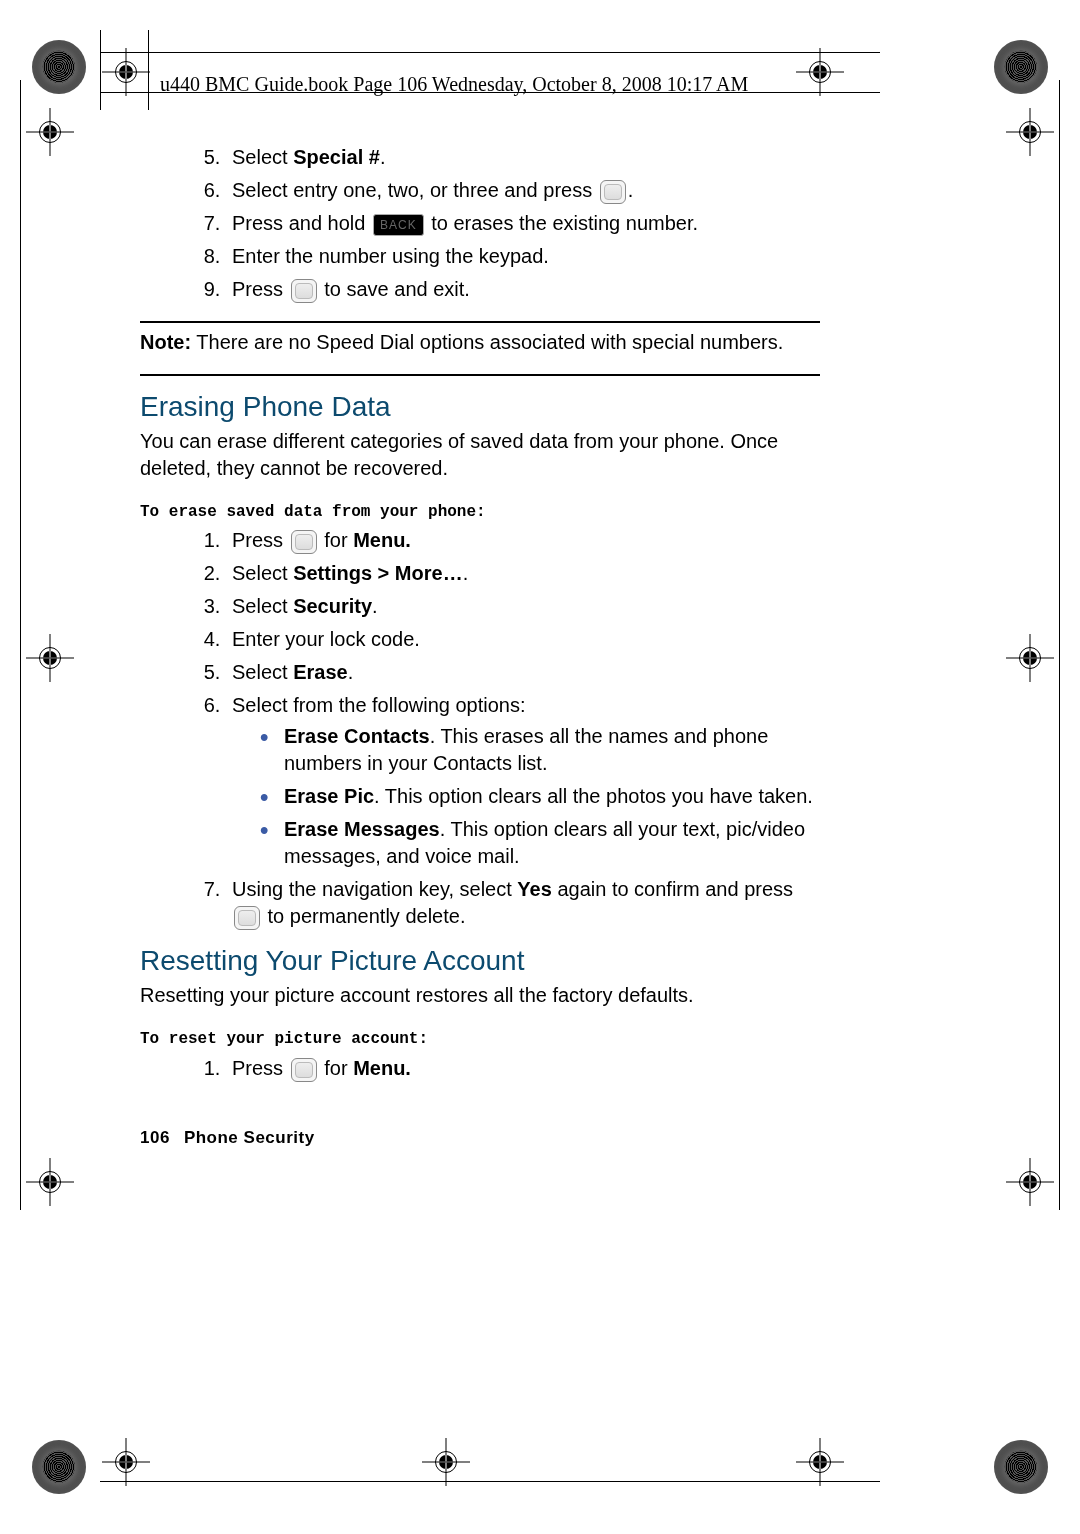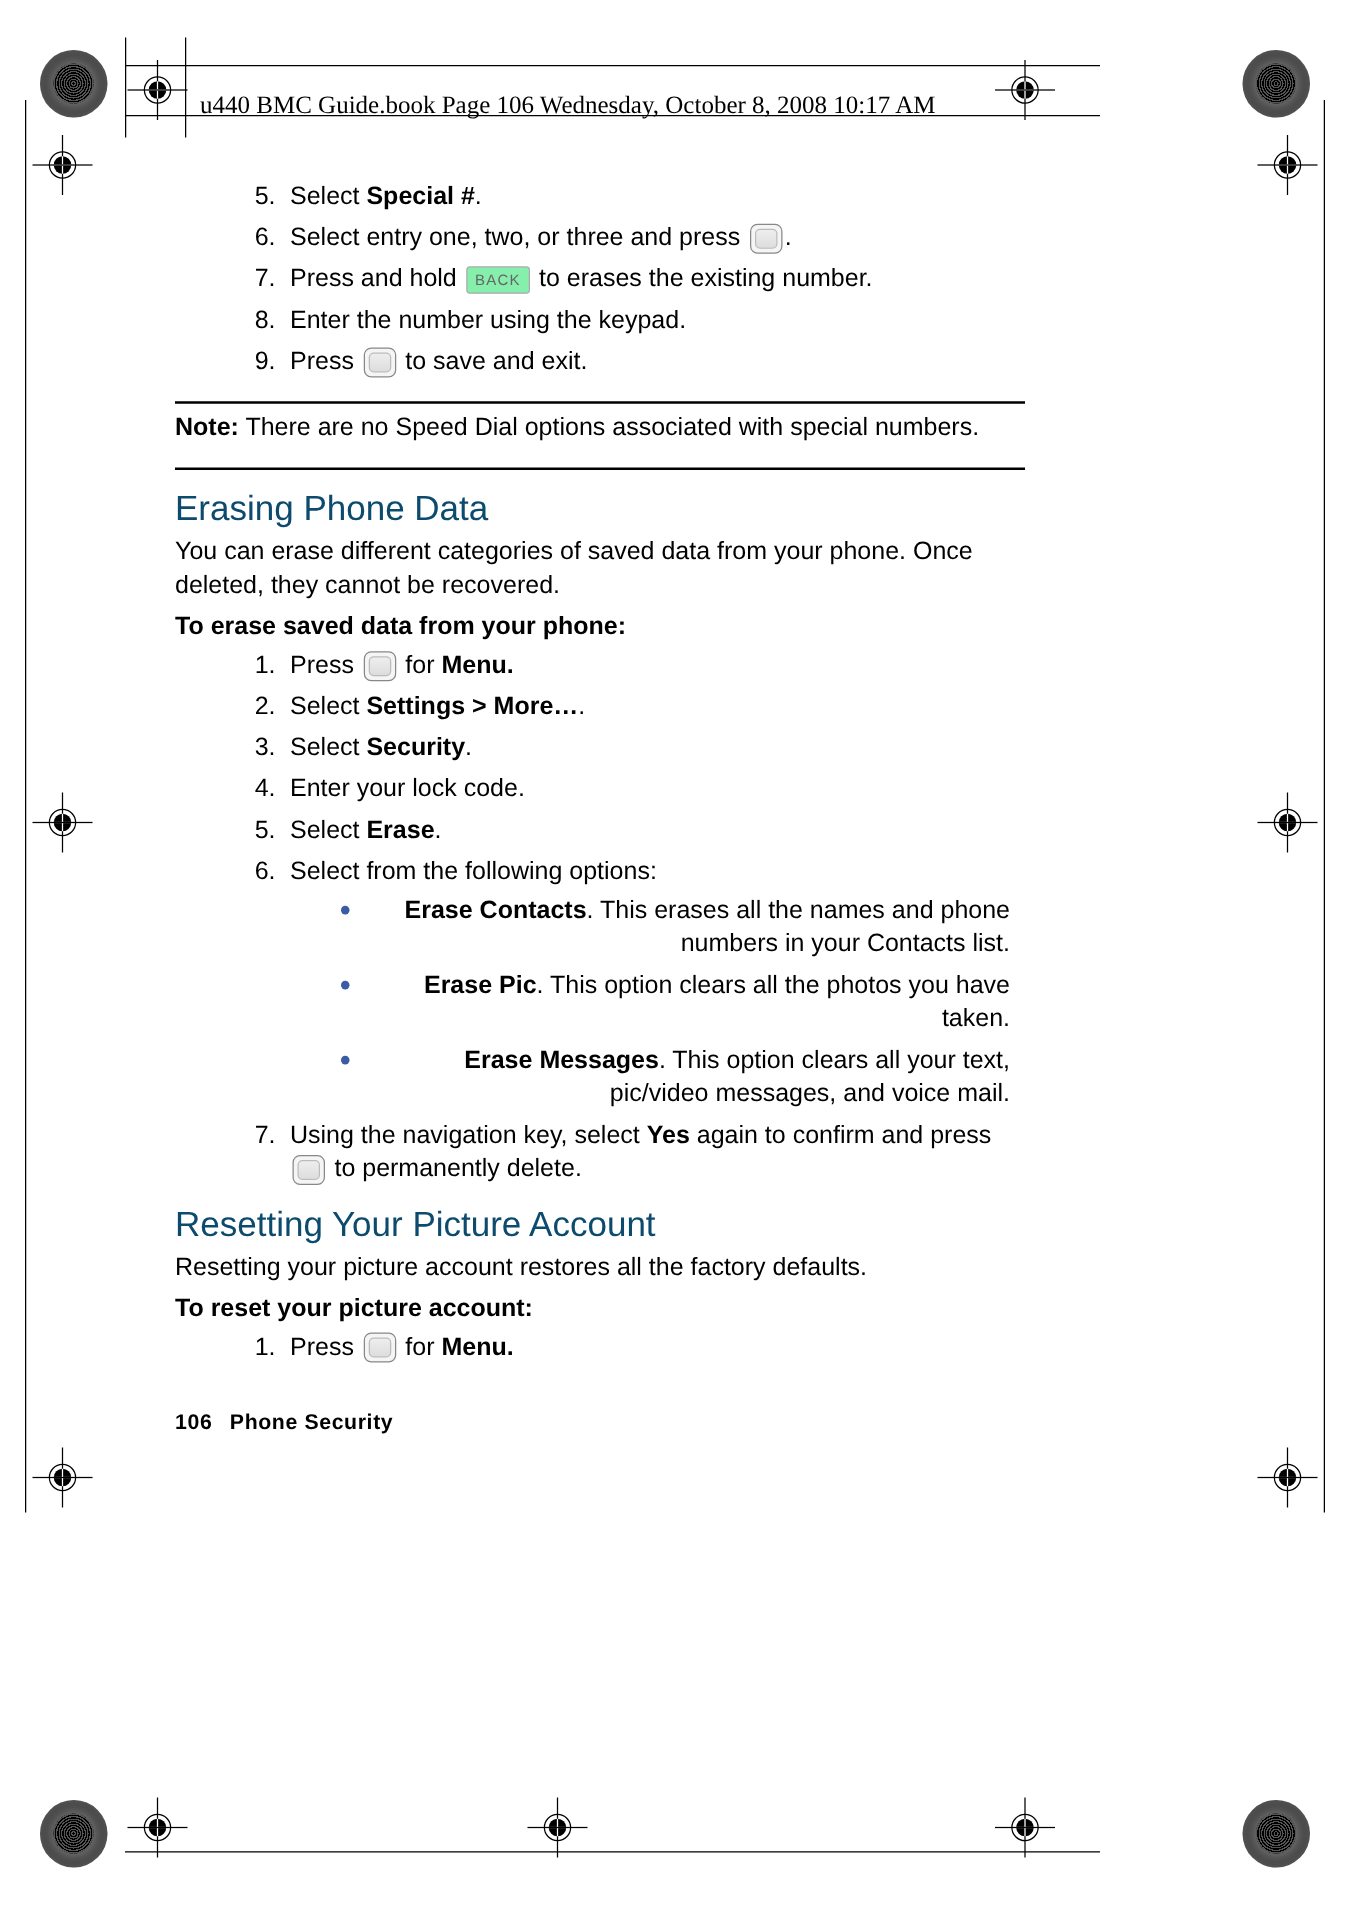--- a/index.html
+++ b/index.html
@@ -99,40 +99,39 @@
     line-height: 1.35;
   }
   .bold { font-weight: bold; }
   .heading-blue {
     color: #0c4a6e;
     font-size: 28px;
     font-weight: 400;
     margin: 12px 0 2px 0;
   }
   .heading-condensed {
-    font-family: Liberation Sans, sans-serif;
+    font-family: Liberation Mono, monospace;
     font-weight: bold;
-    font-size: 20px;
-    margin-top: 6px;
+    font-size: 16px;
+    margin-top: 20px;
     margin-bottom: 2px;
   }
   ol.num {
     list-style: decimal;
     padding-left: 86px;
     margin: 4px 0;
   }
   ol.num > li {
     padding-left: 6px;
     margin-bottom: 6px;
   }
   ul.bullets {
     list-style: none;
     padding-left: 28px;
-    margin: 4px 12px;
-    text-align: right;
+    margin: 4px 0;
   }
   ul.bullets > li {
     position: relative;
     padding-left: 24px;
     margin-bottom: 6px;
   }
   ul.bullets > li::before {
     content: "•";
     position: absolute;
     left: 0;
@@ -166,21 +165,21 @@
   }
   .key-back {
     display: inline-block;
     vertical-align: middle;
     font-family: Arial, sans-serif;
     font-size: 12px;
     letter-spacing: 1px;
     color: #666;
     border: 1px solid #aaa;
     border-radius: 3px;
-    background: #86efac;
+    background: #000000;
     padding: 2px 6px;
     margin: 0 2px;
   }
   .footer {
     position: absolute;
     left: 140px;
     top: 1128px;
     font-family: 'Arial Narrow', Arial, sans-serif;
     font-weight: bold;
     font-size: 17px;

